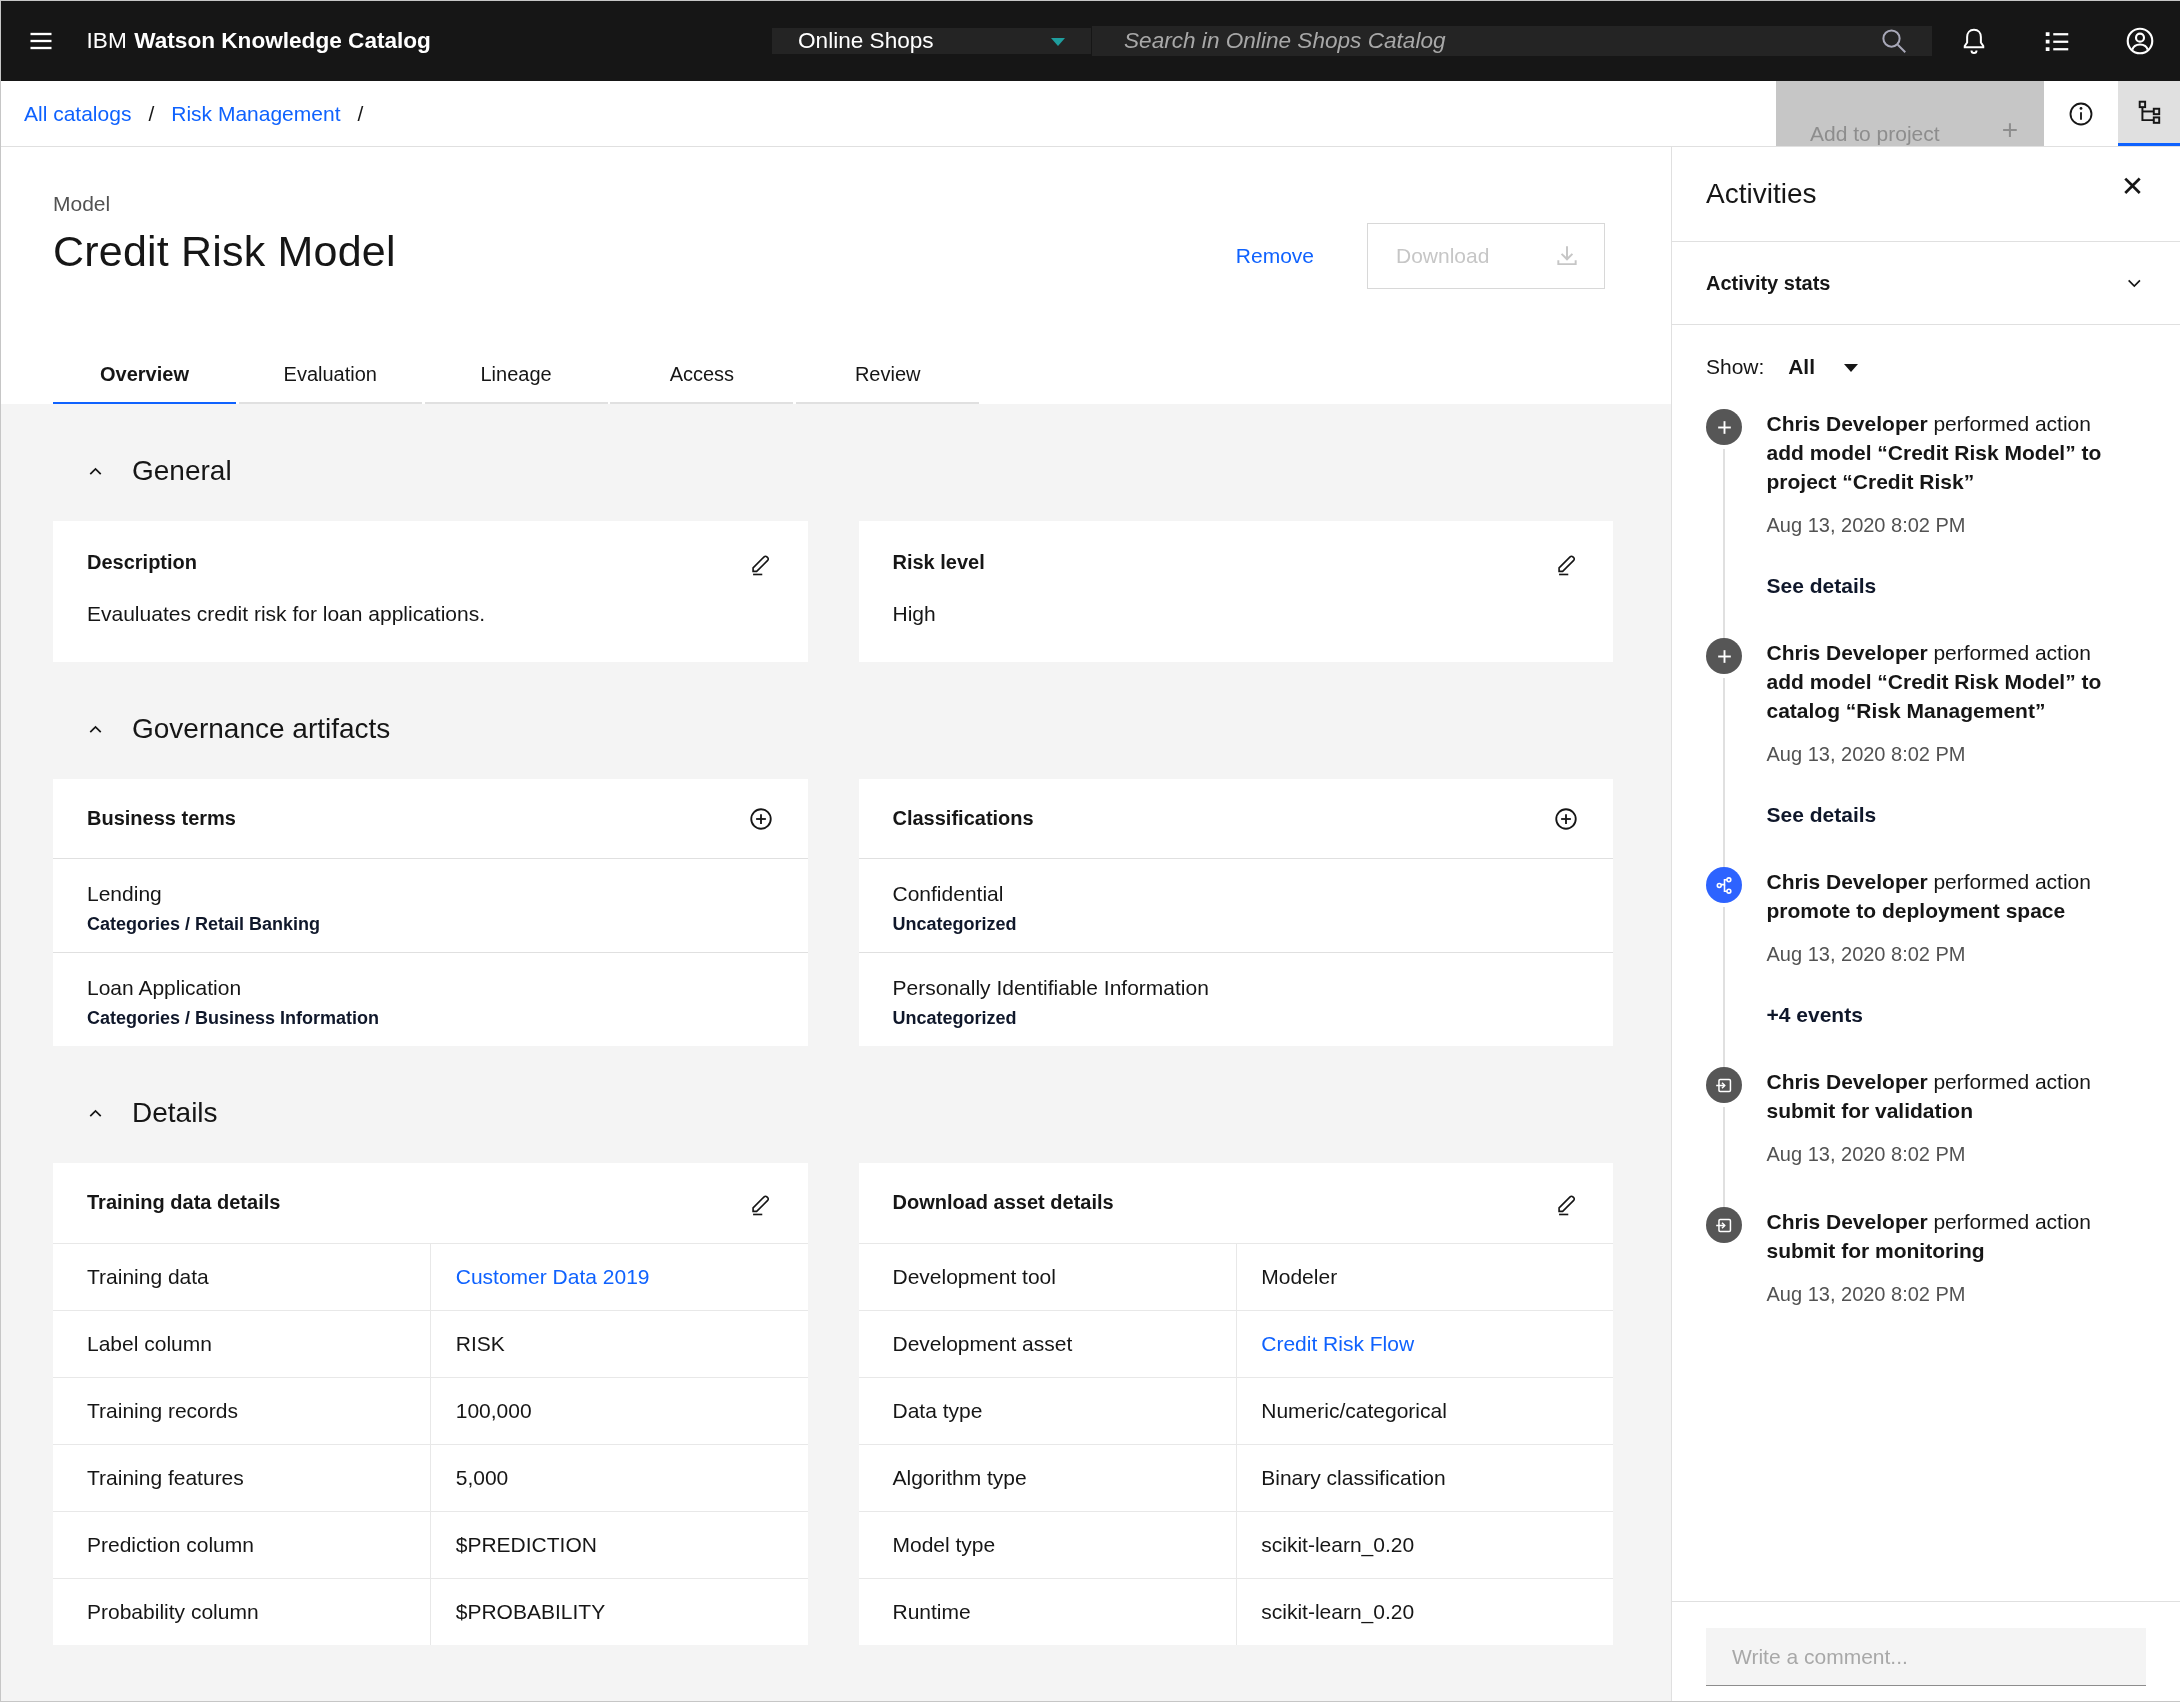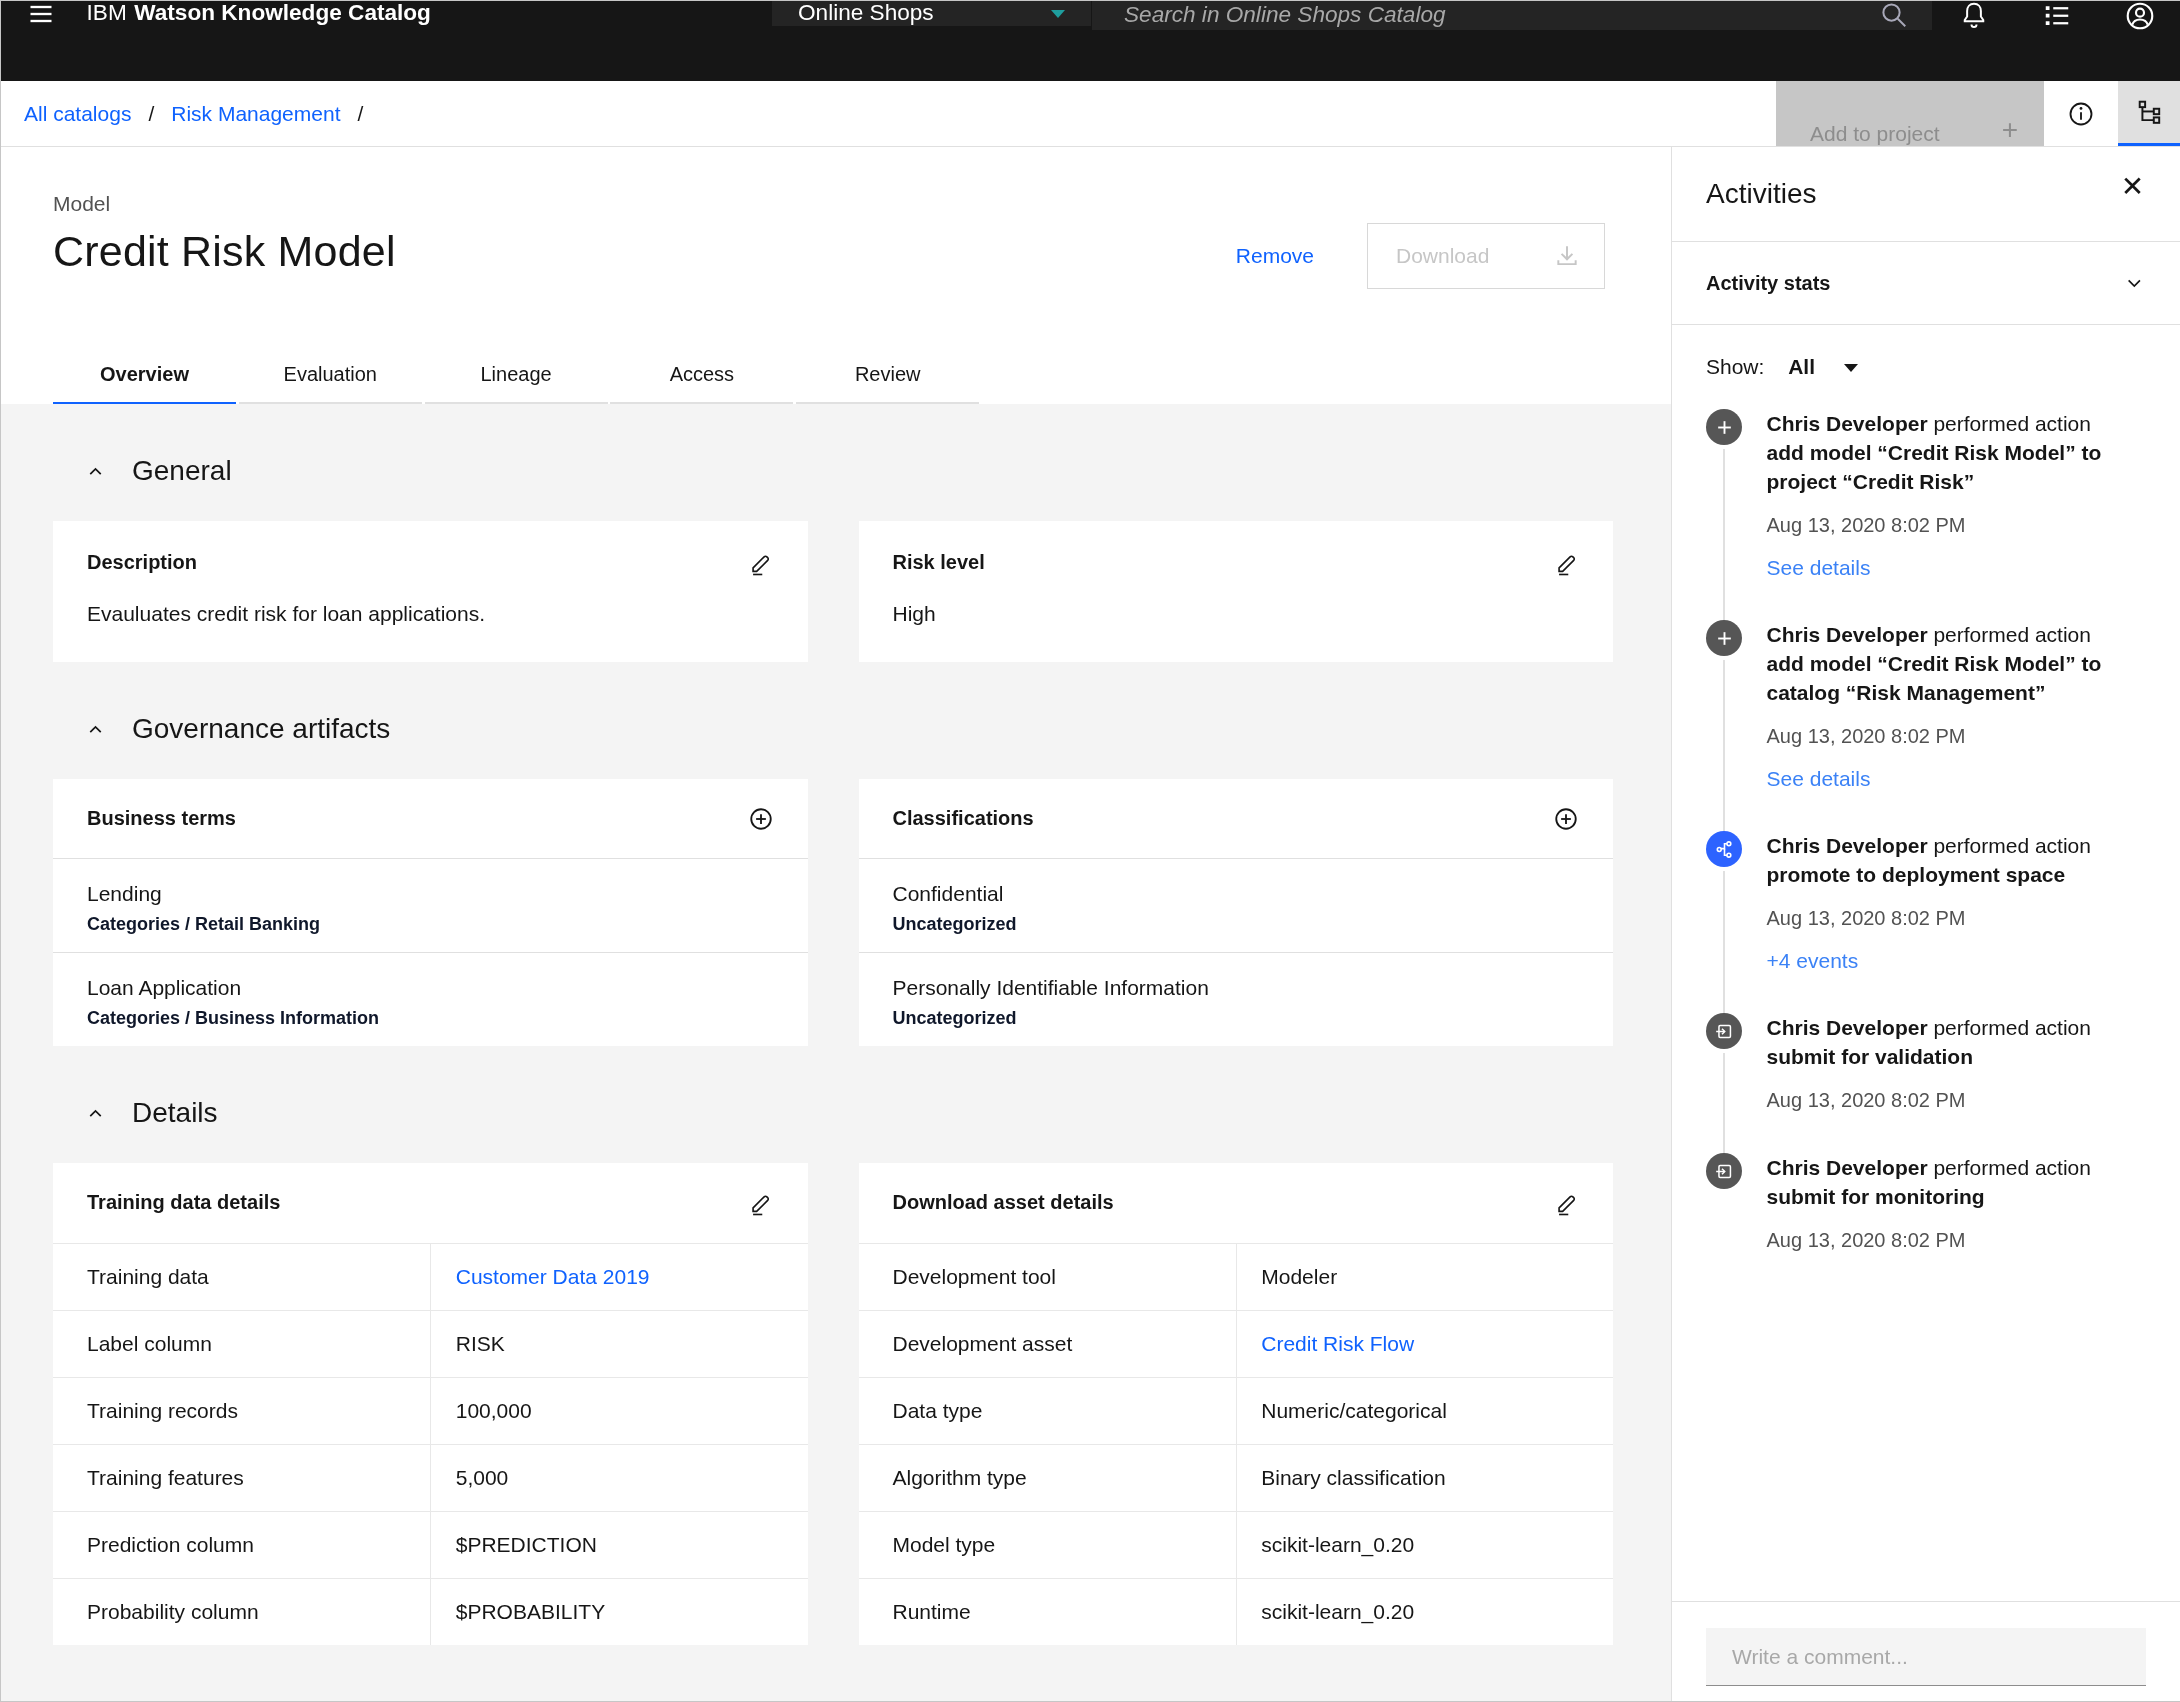--- a/index.html
+++ b/index.html
@@ -7,21 +7,21 @@
   body {
     font-family: "Liberation Sans", sans-serif;
     color: #161616;
     background: #ffffff;
     position: relative;
     overflow: hidden;
   }
   .frame { position:absolute; inset:0; border:1.9px solid #c6c6c6; pointer-events:none; z-index:999; }
 
   
-  .top-header { height: 81px; background: #161616; display: flex; align-items: flex-start; color:#fff; }
+  .top-header { height: 81px; background: #161616; display: flex; align-items: center; color:#fff; }
   .menu-btn { width: 81px; display:flex; align-items:center; justify-content:center; cursor:pointer; }
   .brand { display:flex; align-items:center; font-size:22.6px; margin-left:5.6px; white-space:nowrap; }
   .brand .prefix { font-weight:400; margin-right:7.5px; }
   .brand .name { font-weight:700; }
   .hdr-spacer { flex:1; }
   .catalog-dd { width:320px; background:#242424; display:flex; align-items:center; padding:0 26px; font-size:22.6px; border-right:1.9px solid #161616; cursor:pointer; }
   .catalog-dd .lbl { flex:1; }
   .hdr-search { width:840px; background:#242424; display:flex; align-items:center; padding:0 22.6px 0 32px; }
   .hdr-search input { flex:1; background:transparent; border:none; outline:none; color:#f4f4f4; font-size:22.6px; font-family:inherit; }
   .hdr-search input::placeholder { color:#a8a8a8; font-style:italic; }
@@ -93,21 +93,21 @@
   .feed { flex:1; padding:21px 34px 0; overflow:hidden; }
   .act-item { display:flex; gap:24.5px; padding-bottom:38px; position:relative; }
   .act-item:not(.last)::before { content:''; position:absolute; left:17px; top:40px; bottom:-1.9px; width:1.9px; background:#e0e0e0; }
   .act-ic { width:36px; height:36px; border-radius:50%; flex:0 0 36px; display:flex; align-items:center; justify-content:center; position:relative; z-index:1; }
   .act-ic.gray { background:#565656; }
   .act-ic.blue { background:#2d63ff; }
   .act-body { font-size:21px; line-height:29px; }
   .act-actor { font-weight:700; }
   .act-action { font-weight:700; display:block; max-width:377px; }
   .act-ts { margin-top:15px; font-size:20px; color:#525252; }
-  .act-link { display:inline-block; margin-top:13px; font-size:21px; color:#3b82f6; text-decoration:none; cursor:pointer; }
+  .act-link { display:inline-block; margin-top:31px; font-size:21px; color:#0f172a; text-decoration:none; cursor:pointer;font-weight:bold; }
 
   .comment-box { border-top:0.9px solid #e0e0e0; padding:26px 34px 17px; }
   .comment-box input { width:100%; height:58px; background:#f4f4f4; border:none; border-bottom:1.9px solid #8d8d8d; outline:none; font-size:21px; font-family:inherit; padding:0 26px; color:#161616; }
   .comment-box input::placeholder { color:#a8a8a8; }
 
   svg { display:block; }
 </style>
 </head>
 <body>
 

